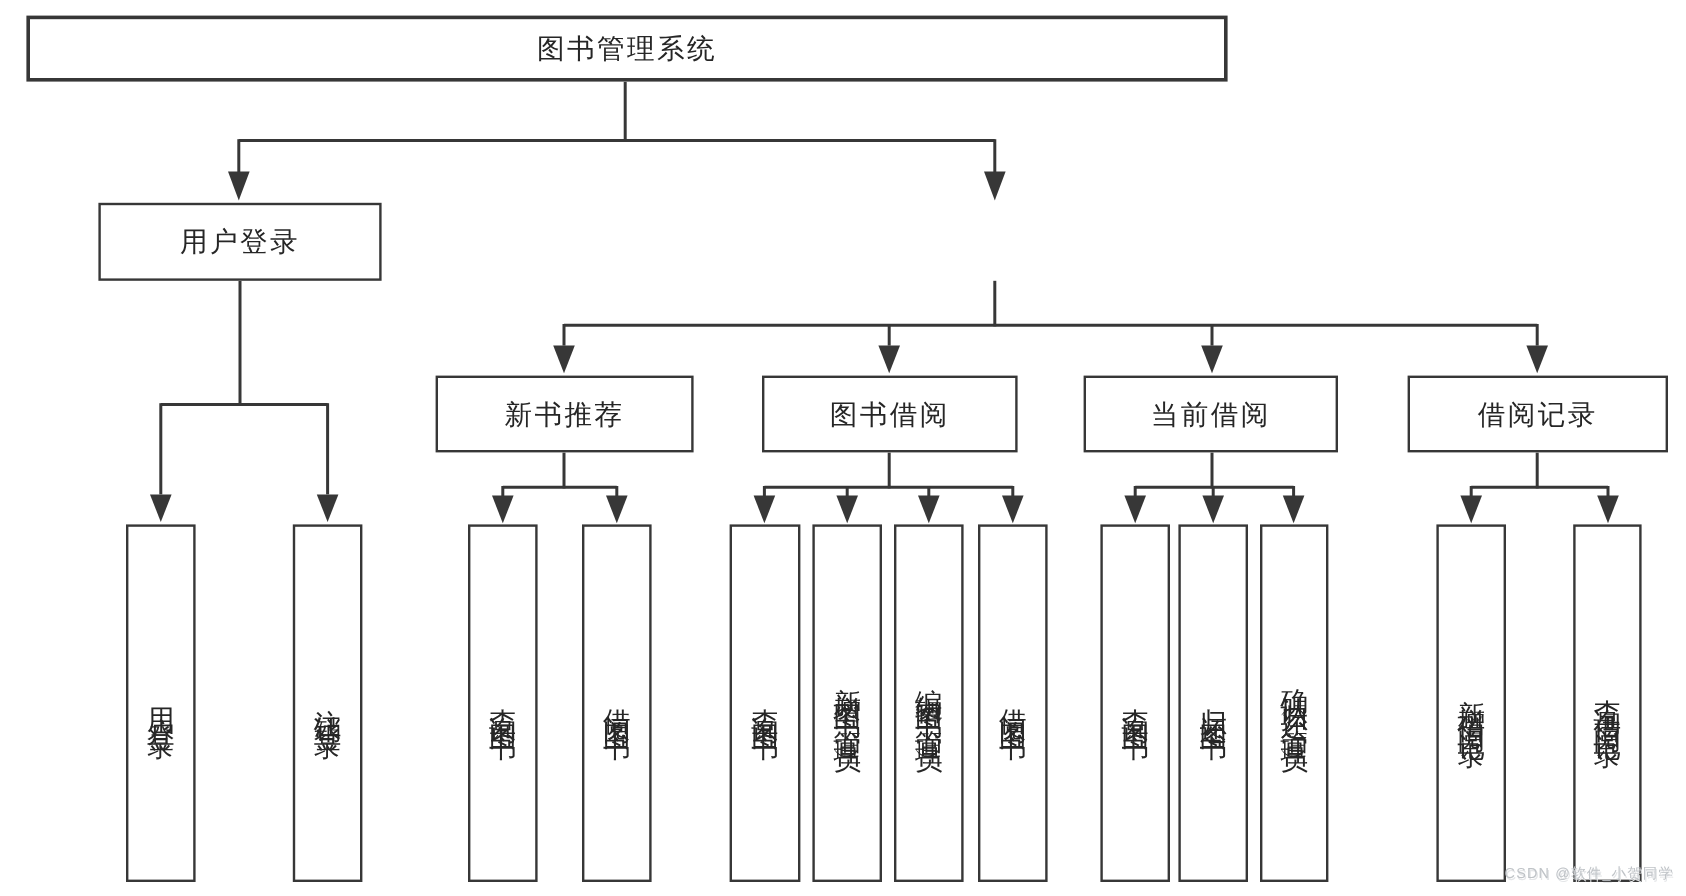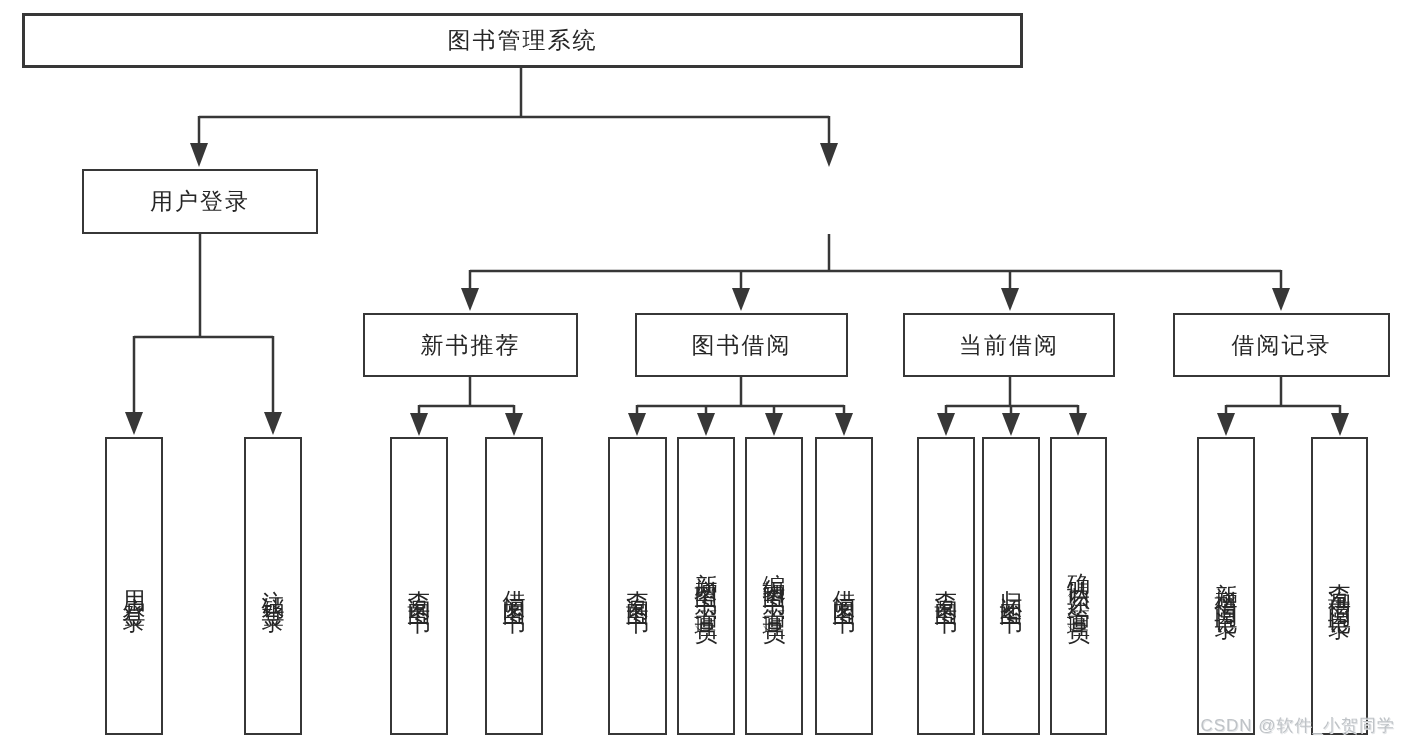--- a/index.html
+++ b/index.html
@@ -32,21 +32,21 @@
     text-orientation:mixed;
     letter-spacing:7px;
     line-height:1;
     font-size:23px;
     color:#262626;
     white-space:nowrap;
   }
   #watermark{
     position:absolute;
     right:10px;bottom:10px;
-    font-size:17px;
+    font-size:12px;
     color:#bfc3c7;
     letter-spacing:1px;
     z-index:5;
     text-shadow:1px 1px 0 #e4e6e8;
   }
 </style>
 </head>
 <body>
 
 <div id="canvas">

